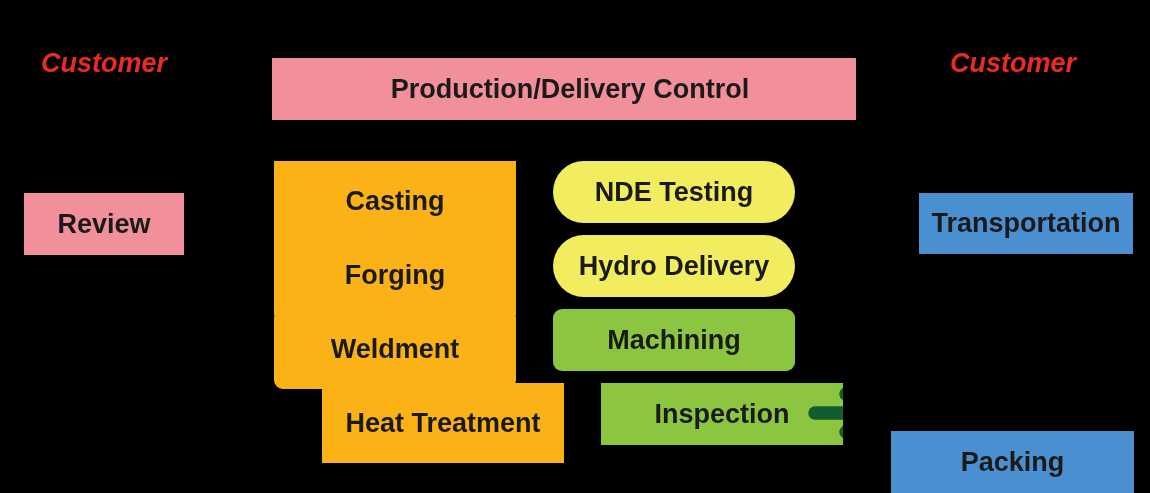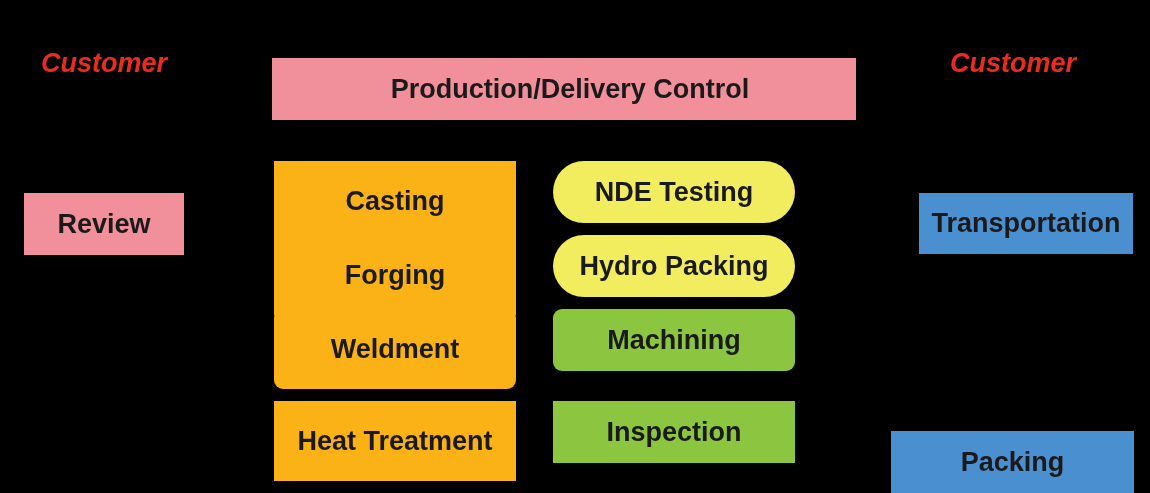--- a/index.html
+++ b/index.html
@@ -52,21 +52,21 @@
   }
 
   
   .review          { left: 24px;  top: 193px; width: 160px; height: 62px; }
   .production      { left: 272px; top: 58px;  width: 572px; height: 62px; padding-left: 12px; }
   .col1            { left: 274px; width: 242px; height: 80px; }
   .col2            { left: 553px; width: 242px; height: 62px; }
   .row1 { top: 161px; }
   .row2 { top: 235px; }
   .row3 { top: 309px; border-radius: 9px; }
-  .row4 { top: 401px; }
+  .row4 { top: 383px; margin-left: 48px; }
   .transportation  { left: 891px; top: 193px; width: 214px; height: 61px; margin-left: 28px; }
   .packing         { left: 891px; top: 383px; width: 243px; height: 62px; margin-top: 48px; }
 </style>
 </head>
 <body>
 
 <div class="canvas">
 
   <div class="customer-label" style="left:24px; top:48px;">Customer</div>
 
@@ -85,21 +85,21 @@
   </svg>
 
   <div class="box pink production">Production/Delivery Control</div>
 
   <div class="box orange col1 row1">Casting</div>
   <div class="box orange col1 row2">Forging</div>
   <div class="box orange col1 row3">Weldment</div>
   <div class="box orange col1 row4">Heat Treatment</div>
 
   <div class="box yellow col2 row1">NDE Testing</div>
-  <div class="box yellow col2 row2">Hydro Packing</div>
+  <div class="box yellow col2 row2">Hydro Delivery</div>
   <div class="box green col2 row3">Machining</div>
   <div class="box green col2 row4">Inspection</div>
 
   <svg class="arrow" style="left:806px; top:387px;" width="74" height="52" viewBox="0 0 74 52" aria-hidden="true">
     <path class="astroke" d="M9 26 H48"></path>
     <path class="astroke" d="M40 7 L65 26"></path>
     <path class="astroke" d="M40 45 L65 26"></path>
   </svg>
 
   <div class="box blue packing">Packing</div>

